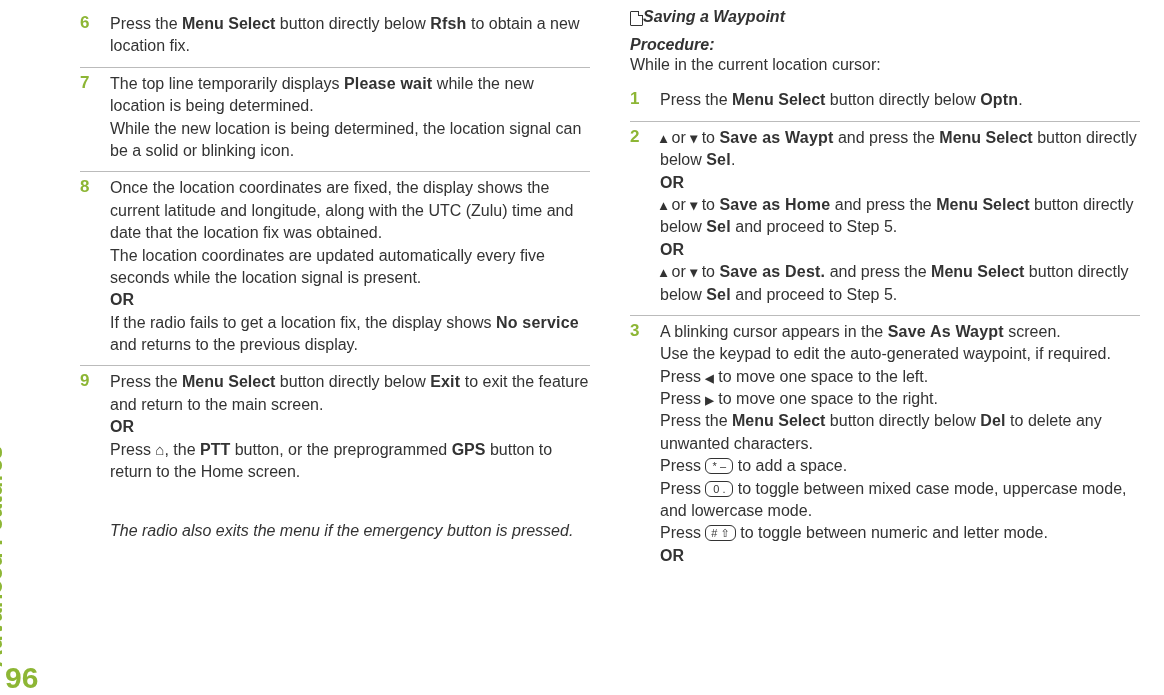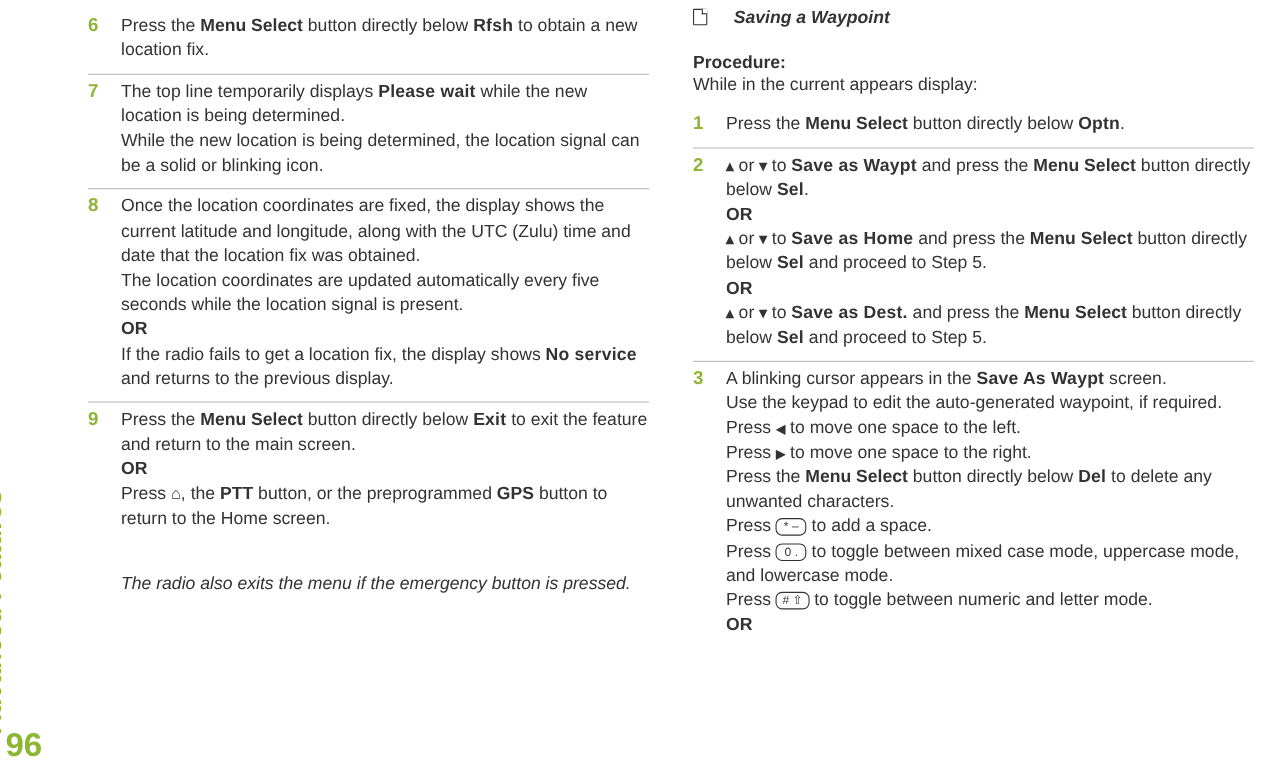--- a/index.html
+++ b/index.html
@@ -54,22 +54,22 @@
     flex: 0 0 18px;
     font-weight: bold;
     color: #8db635;
     font-size: 17px;
   }
   .body { flex: 1; line-height: 1.4; }
   .b { font-weight: bold; }
   .disp { font-family: "Arial Narrow", Arial, sans-serif; font-weight: bold; letter-spacing: 0.2px; }
   .or { font-weight: bold; }
   .note { font-style: italic; margin: 28px 0 0 30px; line-height: 1.4; }
-  .sect-title { font-weight: bold; font-style: italic; display:flex; align-items:flex-start; gap:24px; margin-bottom:6px;}
-  .proc { font-weight: bold; margin-top: 23px; }
+  .sect-title { font-weight: bold; font-style: italic; display:flex; align-items:flex-end; gap:0; margin-bottom:6px;}
+  .proc { font-weight: bold; margin-top: 10px; font-style: italic; }
   .procdesc { margin-bottom: 8px; line-height:1.4;}
   .sym { font-weight: bold; }
   .key {
     display: inline-block;
     font-size: 11px;
     border: 1px solid #333;
     border-radius: 6px;
     padding: 0 5px;
     line-height: 14px;
     vertical-align: 1px;
@@ -116,21 +116,21 @@
         </div>
       </div>
     <div class="note">The radio also exits the menu if the emergency button is pressed.</div>
   </div>
   <div class="col">
     <div class="sect-title">
       <span class="doc-icon"></span>
       <span>Saving a Waypoint</span>
     </div>
     <div class="proc">Procedure:</div>
-    <div class="procdesc">While in the current appears display:</div>
+    <div class="procdesc">While in the current location cursor:</div>
     <div id="right-steps">
         <div class="step">
           <div class="num">1</div>
           <div class="body"><span>Press the </span><span class="b">Menu Select</span><span> button directly below </span><span class="disp">Optn</span><span>.</span></div>
         </div>
         <div class="step">
           <div class="num">2</div>
           <div class="body"><span class="sym triangle-up"></span><span> or </span><span class="sym triangle-down"></span><span> to </span><span class="disp">Save as Waypt</span><span> and press the </span><span class="b">Menu Select</span><span> button directly below </span><span class="disp">Sel</span><span>.</span><br><span class="or">OR</span><br><span class="sym triangle-up"></span><span> or </span><span class="sym triangle-down"></span><span> to </span><span class="disp">Save as Home</span><span> and press the </span><span class="b">Menu Select</span><span> button directly below </span><span class="disp">Sel</span><span> and proceed to Step 5.</span><br><span class="or">OR</span><br><span class="sym triangle-up"></span><span> or </span><span class="sym triangle-down"></span><span> to </span><span class="disp">Save as Dest.</span><span> and press the </span><span class="b">Menu Select</span><span> button directly below </span><span class="disp">Sel</span><span> and proceed to Step 5.</span></div>
         </div>
         <div class="step">

